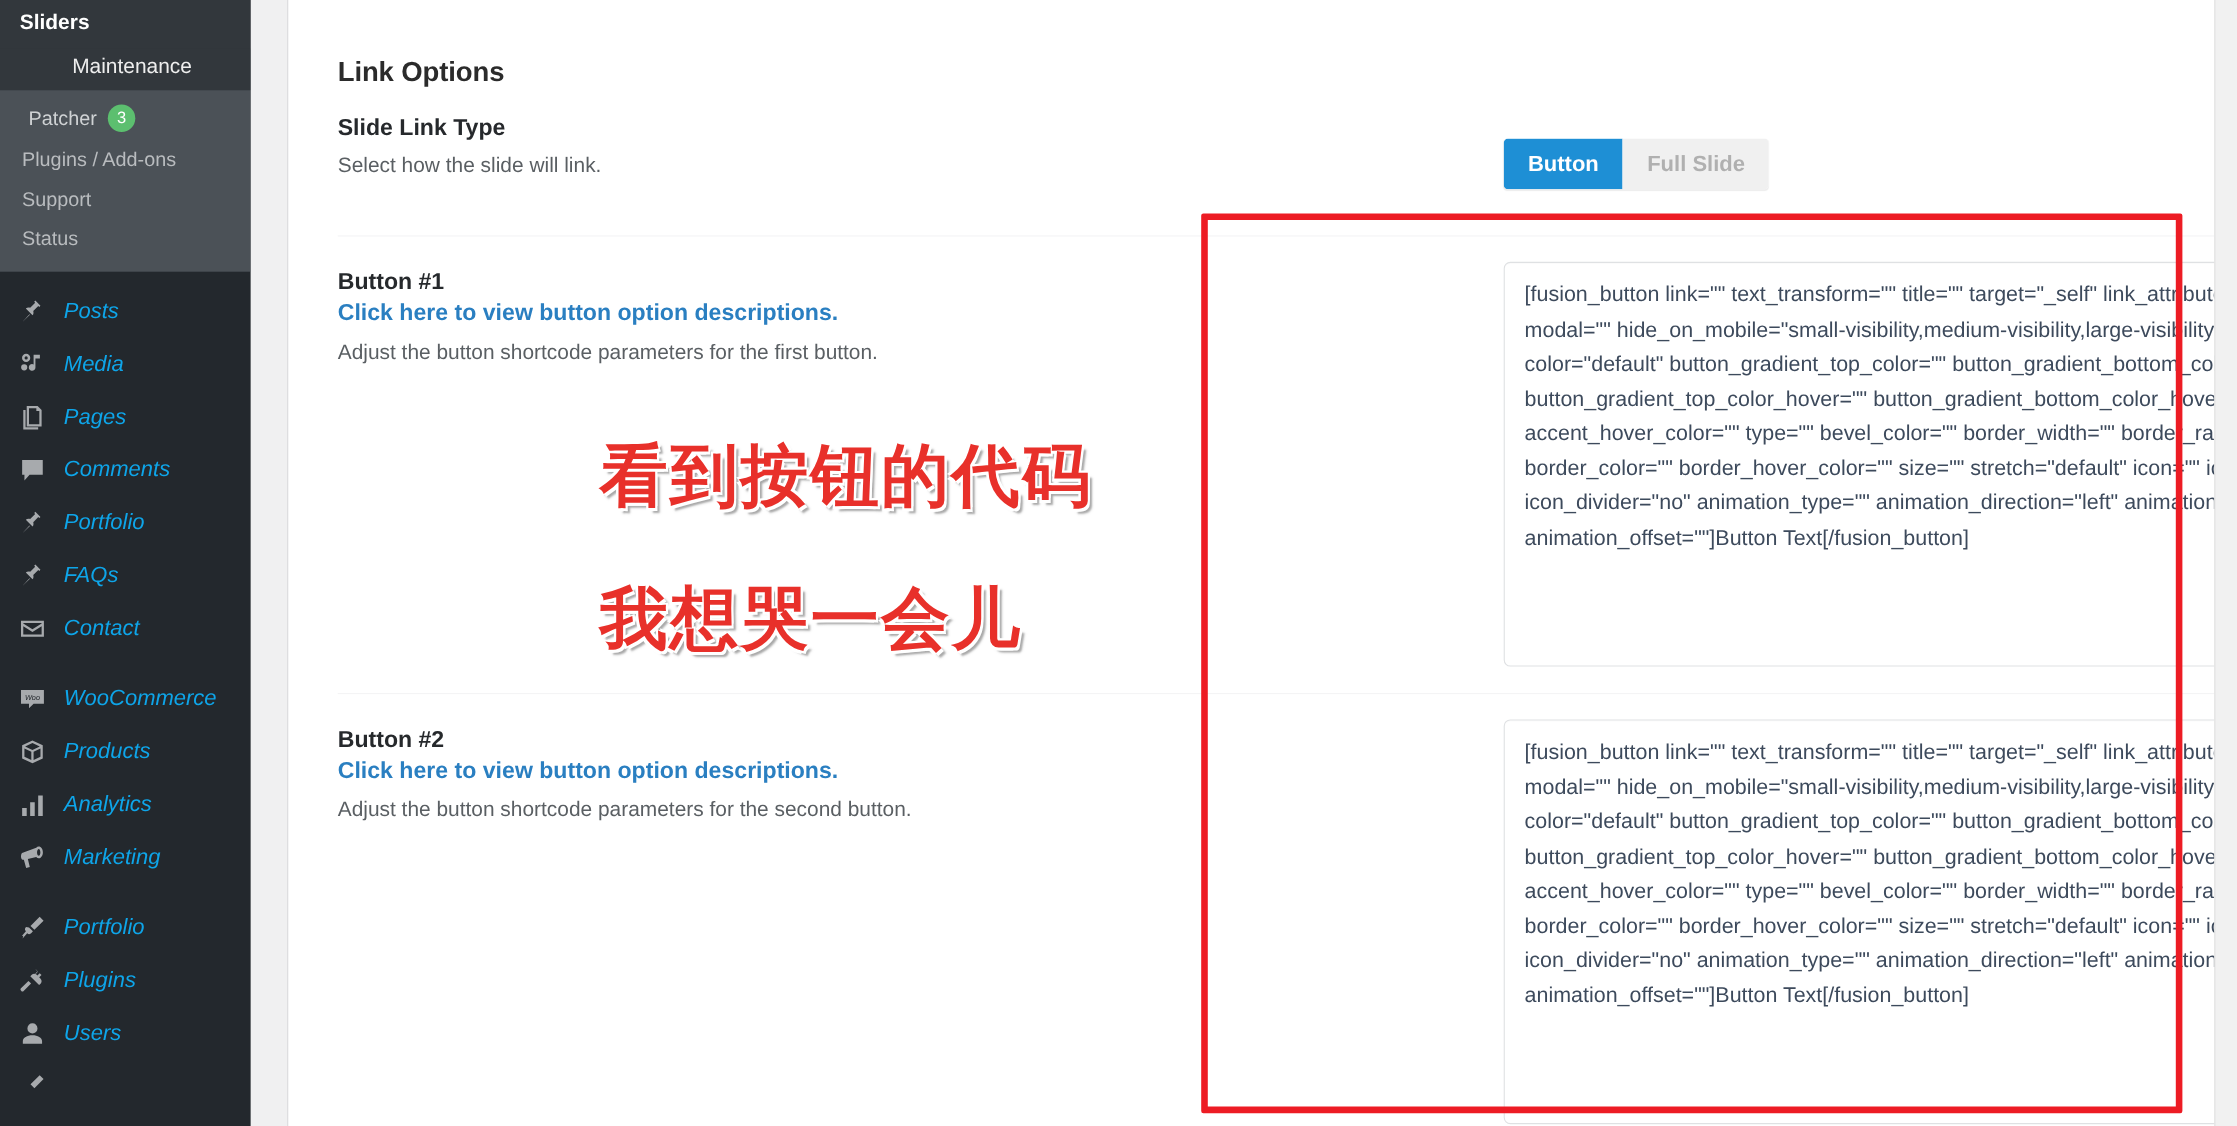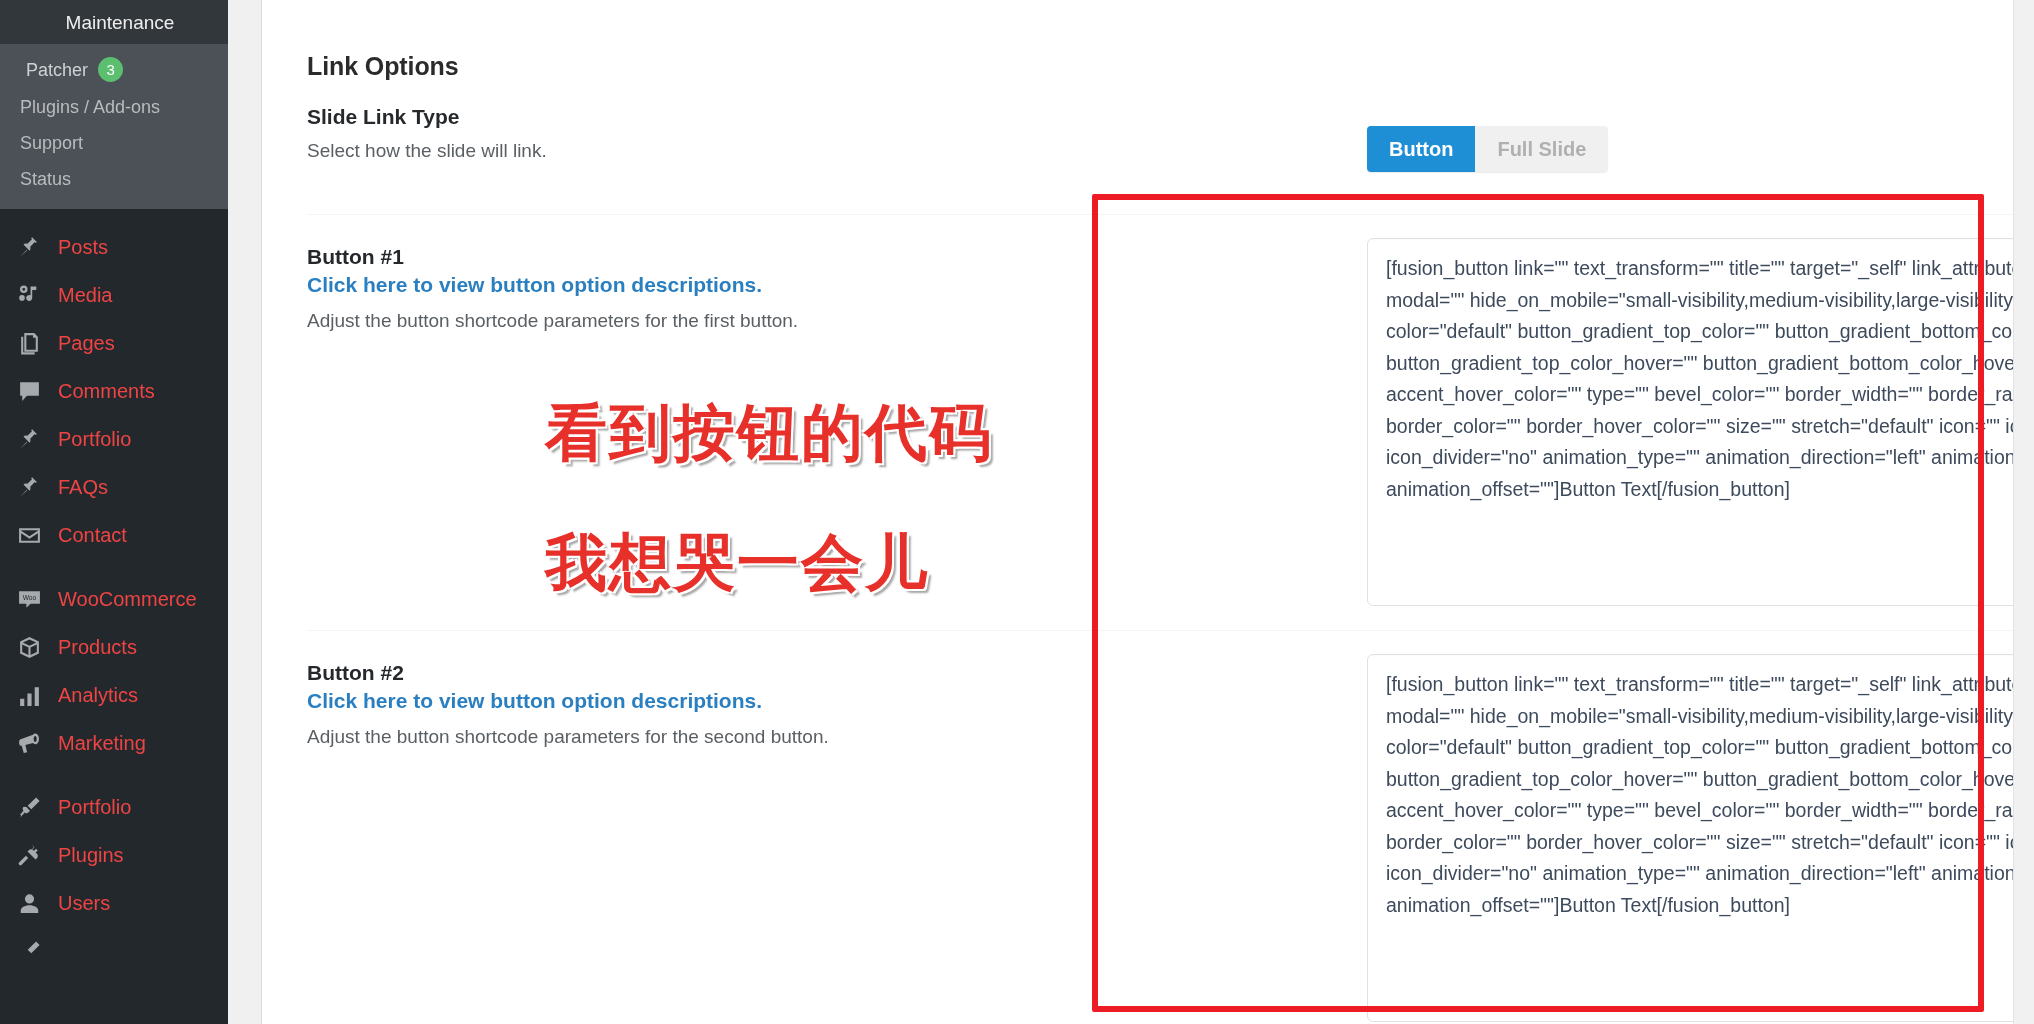--- a/index.html
+++ b/index.html
@@ -53,28 +53,29 @@
     min-width: 25px; height: 25px;
     border-radius: 13px;
     background: #5cbf6f;
     color: #ffffff;
     font-size: 15px;
     line-height: 1;
     padding: 0 7px;
   }
   .sb-list { padding-top: 14px; }
   .sb-item {
-    display: flex; align-items: center;
+    display: flex; 
     gap: 16px;
     padding: 9px 0 9px 16px;
-    color: #ef4444;
+    color: #0ea5e9;
     font-size: 20px;
     line-height: 26px;
     cursor: pointer;
     height: 48px;
+    font-style: italic;
   }
   .sb-item .ico {
     width: 26px; height: 26px;
     display: inline-flex; align-items: center; justify-content: center;
     flex: 0 0 26px;
   }
   .sb-item .ico svg { width: 25px; height: 25px; fill: #a7aaad; display:block; }
   .sb-gap { height: 16px; }
 
   
@@ -181,20 +182,21 @@
   }
 </style>
 </head>
 <body>
 
 <div class="screen">
 
   <nav class="sidebar">
 
     <div class="sb-head">
+      <div class="sb-title">Sliders</div>
       <div class="sb-sub-parent">Maintenance</div>
     </div>
 
     <div class="sb-submenu">
       <div class="sb-subitem current">
         <span>Patcher</span>
         <span class="badge">3</span>
       </div>
       <div class="sb-subitem">
         <span>Plugins / Add-ons</span>

